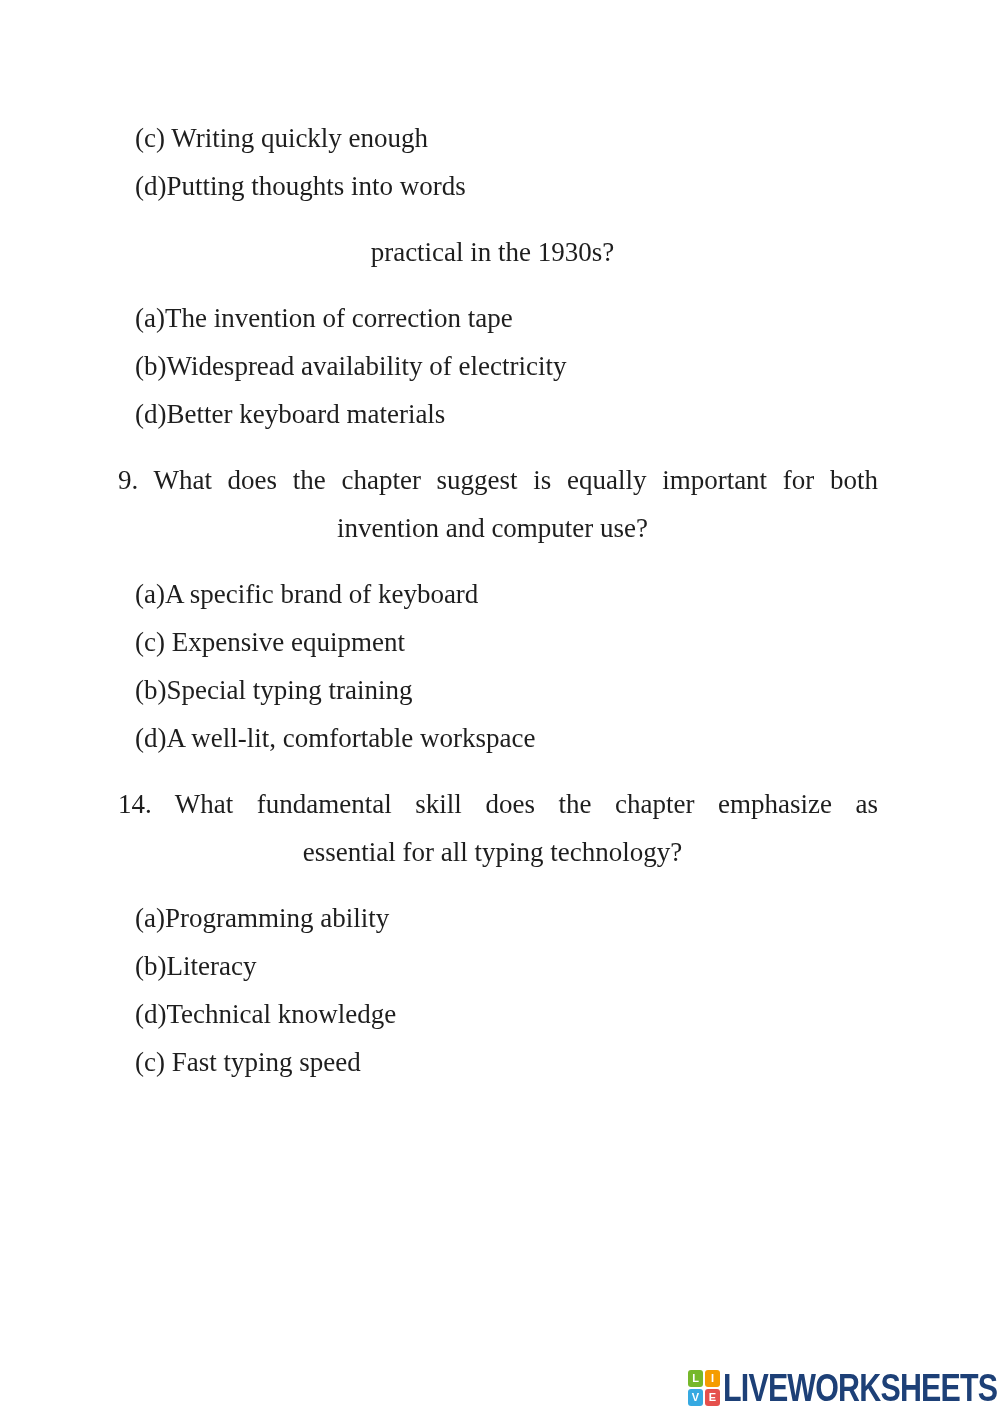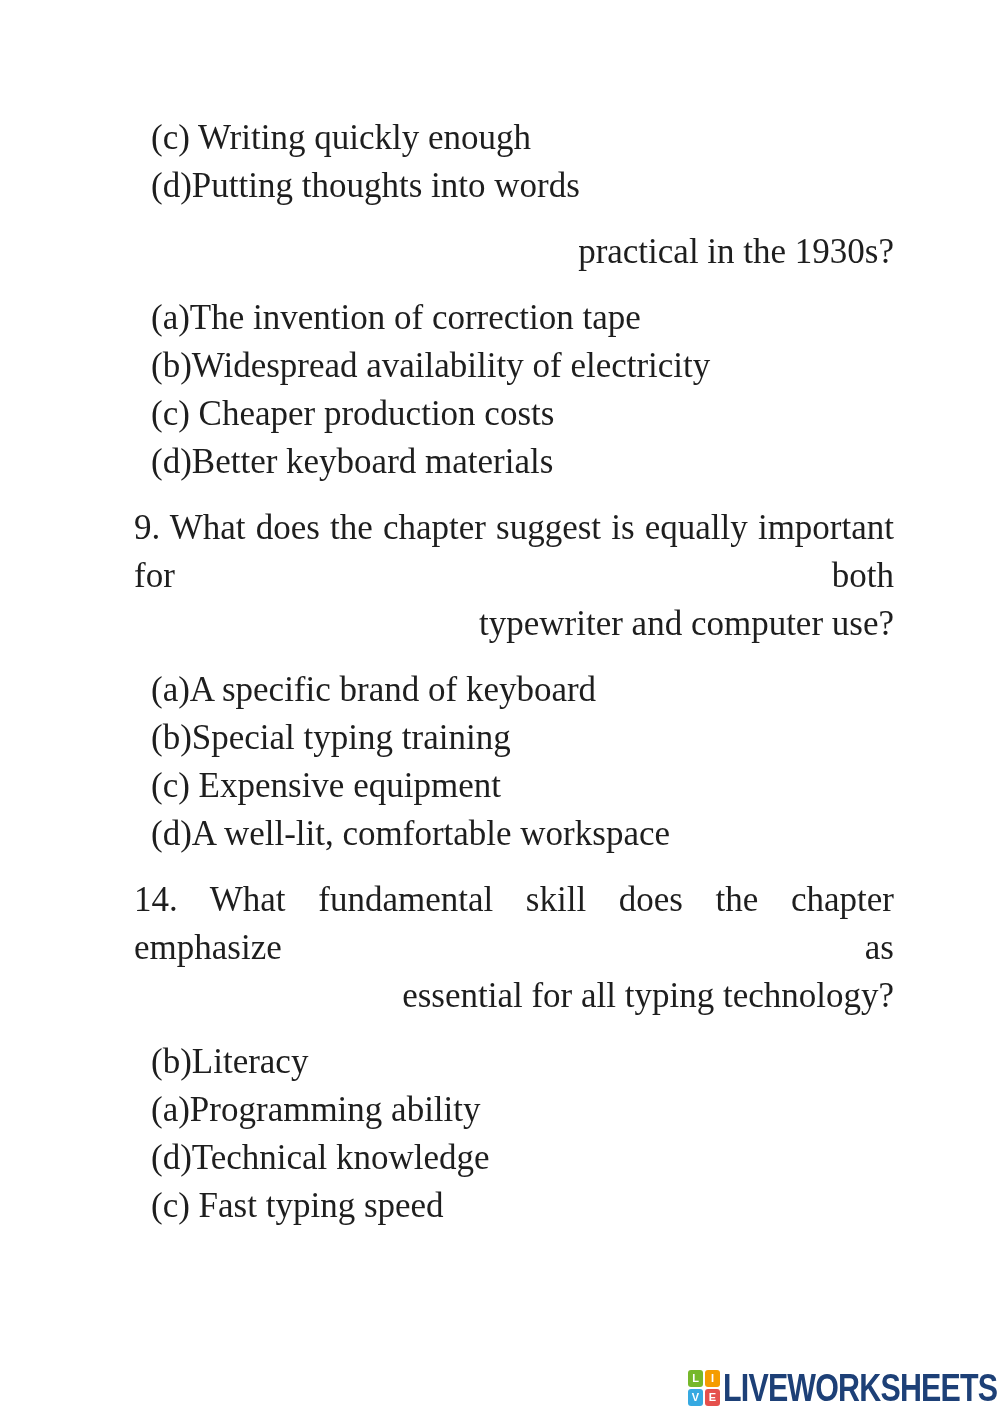--- a/index.html
+++ b/index.html
@@ -10,31 +10,31 @@
   body {
     width: 1000px;
     height: 1414px;
     position: relative;
     overflow: hidden;
     font-family: "Liberation Serif", serif;
     color: #1e1e1e;
   }
   .page {
     position: absolute;
-    left: 123px;
+    left: 107px;
     top: 114px;
     width: 771px;
-    font-size: 35px;
+    font-size: 27px;
     line-height: 48px;
   }
   .block {
     margin-bottom: 18px;
   }
   .q-line {
-    text-align: right;
+    text-align: center;
   }
   .q-first {
     padding-left: 11px;
     text-align: justify;
     text-align-last: justify;
   }
   .opt {
     padding-left: 28px;
     white-space: pre-wrap;
   }
@@ -89,44 +89,43 @@
     <div class="opt"><span class="opt-label">(d)</span><span class="opt-text">Putting thoughts into words</span></div>
   </div>
 
   <div class="block">
     <div class="q-line">practical in the 1930s?</div>
   </div>
 
   <div class="block">
     <div class="opt"><span class="opt-label">(a)</span><span class="opt-text">The invention of correction tape</span></div>
     <div class="opt"><span class="opt-label">(b)</span><span class="opt-text">Widespread availability of electricity</span></div>
-    <div class="opt"><span class="opt-label">(c)</span><span class="opt-text"> Cheaper production costs</span></div>
     <div class="opt"><span class="opt-label">(d)</span><span class="opt-text">Better keyboard materials</span></div>
   </div>
 
   <div class="block">
     <div class="q-line q-first">9. What does the chapter suggest is equally important for both</div>
-    <div class="q-line">typewriter and computer use?</div>
+    <div class="q-line">invention and computer use?</div>
   </div>
 
   <div class="block">
     <div class="opt"><span class="opt-label">(a)</span><span class="opt-text">A specific brand of keyboard</span></div>
+    <div class="opt"><span class="opt-label">(c)</span><span class="opt-text"> Expensive equipment</span></div>
     <div class="opt"><span class="opt-label">(b)</span><span class="opt-text">Special typing training</span></div>
-    <div class="opt"><span class="opt-label">(c)</span><span class="opt-text"> Expensive equipment</span></div>
     <div class="opt"><span class="opt-label">(d)</span><span class="opt-text">A well-lit, comfortable workspace</span></div>
   </div>
 
   <div class="block">
     <div class="q-line q-first">14. What fundamental skill does the chapter emphasize as</div>
     <div class="q-line">essential for all typing technology?</div>
   </div>
 
   <div class="block">
+    <div class="opt"><span class="opt-label">(a)</span><span class="opt-text">Programming ability</span></div>
     <div class="opt"><span class="opt-label">(b)</span><span class="opt-text">Literacy</span></div>
-    <div class="opt"><span class="opt-label">(a)</span><span class="opt-text">Programming ability</span></div>
     <div class="opt"><span class="opt-label">(d)</span><span class="opt-text">Technical knowledge</span></div>
     <div class="opt"><span class="opt-label">(c)</span><span class="opt-text"> Fast typing speed</span></div>
   </div>
 
 </div>
 
 <div class="logo">
   <div class="logo-icon">
     <div class="logo-cell" style="background-color: rgb(118, 184, 42);">L</div>
     <div class="logo-cell" style="background-color: rgb(245, 156, 0);">I</div>

